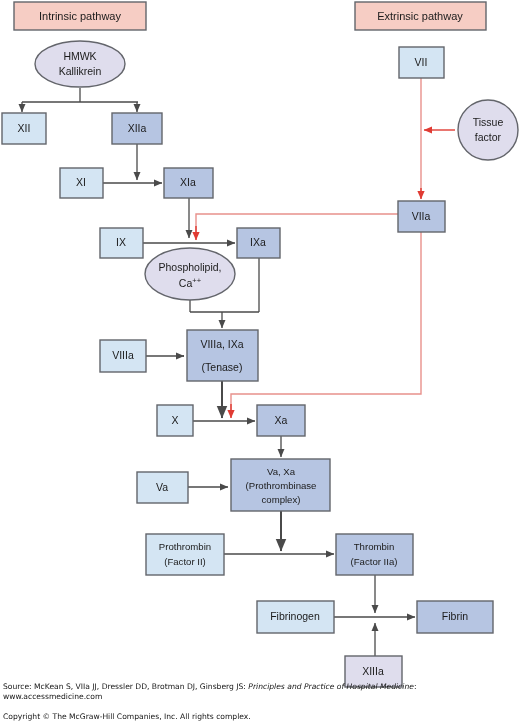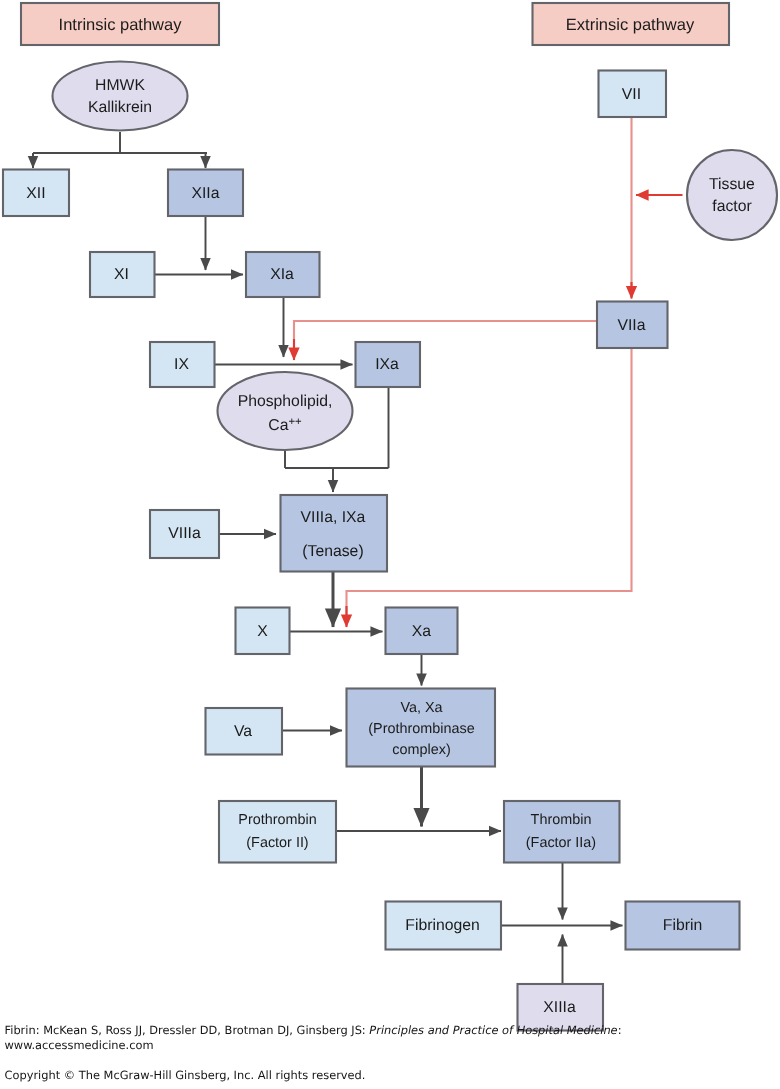--- a/index.html
+++ b/index.html
@@ -278,16 +278,16 @@
   <g>
     <circle class="node-ellipse fill-lav" cx="488" cy="130" r="30"></circle>
     <text class="node-label" x="488" y="123">Tissue</text>
     <text class="node-label" x="488" y="138">factor</text>
   </g>
 
 </svg>
 </div>
 
 <div class="footer footer-source">
-  <span>Fibrin: McKean S, Ross JJ, Dressler DD, Brotman DJ, Ginsberg JS: </span><span class="ital">Principles and Practice of Hospital Medicine</span><span>: www.accessmedicine.com</span>
+  <span>Source: McKean S, VIIa JJ, Dressler DD, Brotman DJ, Ginsberg JS: </span><span class="ital">Principles and Practice of Hospital Medicine</span><span>: www.accessmedicine.com</span>
 </div>
 
-<div class="footer footer-copy">Copyright © The McGraw-Hill Ginsberg, Inc. All rights reserved.</div>
+<div class="footer footer-copy">Copyright © The McGraw-Hill Companies, Inc. All rights complex.</div>
 
 </body></html>

